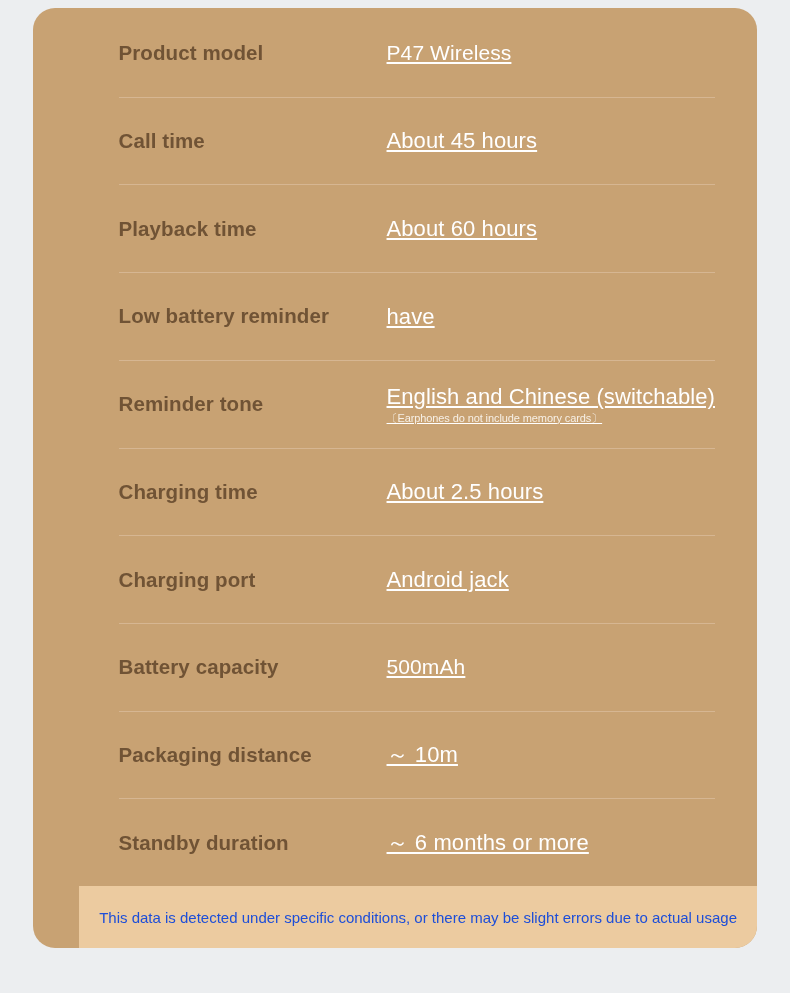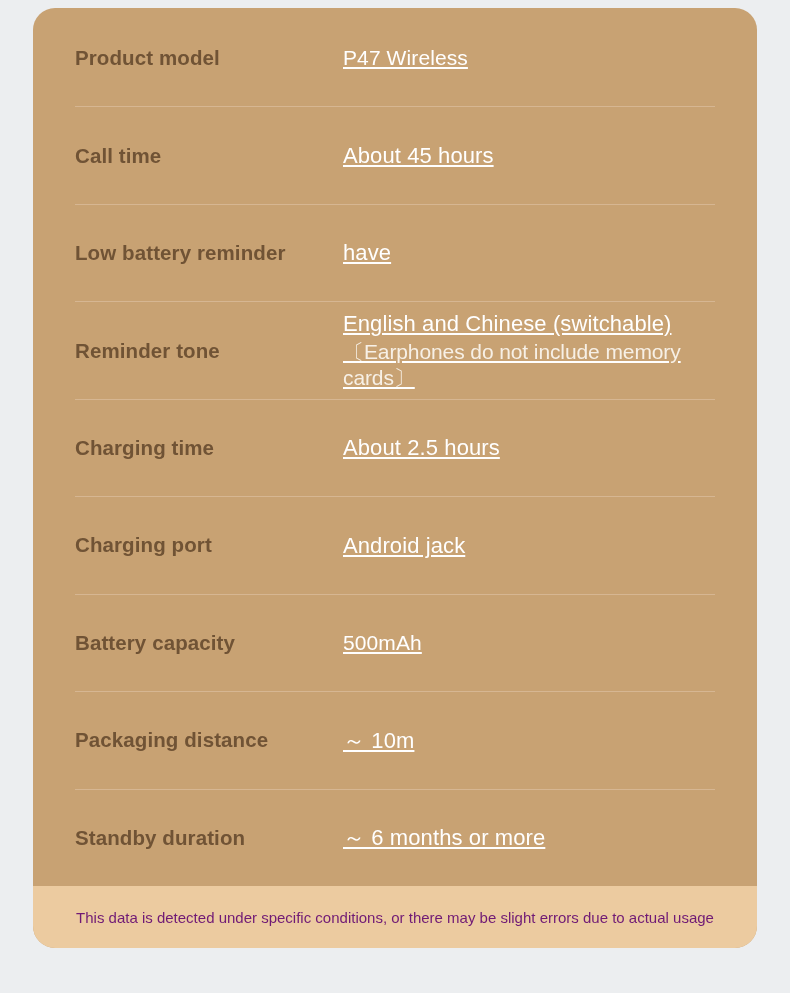--- a/index.html
+++ b/index.html
@@ -18,20 +18,21 @@
     left: 33px;
     top: 8px;
     width: 724px;
     height: 940px;
     background: #c8a273;
     border-radius: 22px;
     box-sizing: border-box;
     overflow: hidden;
     display: flex;
     flex-direction: column;
+    align-items: flex-end;
   }
   .spec-table {
     padding: 0 42px;
     box-sizing: border-box;
     flex: 1 1 auto;
     display: flex;
     flex-direction: column;
     padding-top: 2px;
   }
   .spec-row {
@@ -56,37 +57,37 @@
   .spec-value {
     flex: 1 1 auto;
     color: #ffffff;
     font-size: 21px;
     line-height: 1.25;
     letter-spacing: 0.1px;
     text-decoration: underline;
   }
   .spec-value .value-note {
     display: block;
-    font-size: 21px;
+    font-size: 11px;
     color: #f7f0e6;
     margin-top: 1px;
     letter-spacing: -0.1px;
   }
   .value-big {
     font-size: 22px;
   }
   .footer-note {
     flex: none;
     height: 62px;
     background: #eccba0;
     display: flex;
     align-items: center;
     justify-content: center;
     text-align: center;
-    color: #701a75;
+    color: #1d4ed8;
     font-size: 15px;
     padding: 0 20px;
     box-sizing: border-box;
   }
 </style>
 </head>
 <body>
 
 <div class="spec-card">
 
@@ -100,20 +101,26 @@
     </div>
 
 
     <div class="spec-row">
       <div class="spec-label">Call time</div>
       <div class="spec-value value-big">
         <span>About 45 hours</span>
       </div>
     </div>
 
+    <div class="spec-row">
+      <div class="spec-label">Playback time</div>
+      <div class="spec-value value-big">
+        <span>About 60 hours</span>
+      </div>
+    </div>
 
     <div class="spec-row">
       <div class="spec-label">Low battery reminder</div>
       <div class="spec-value value-big">
         <span>have</span>
       </div>
     </div>
 
     <div class="spec-row">
       <div class="spec-label">Reminder tone</div>

